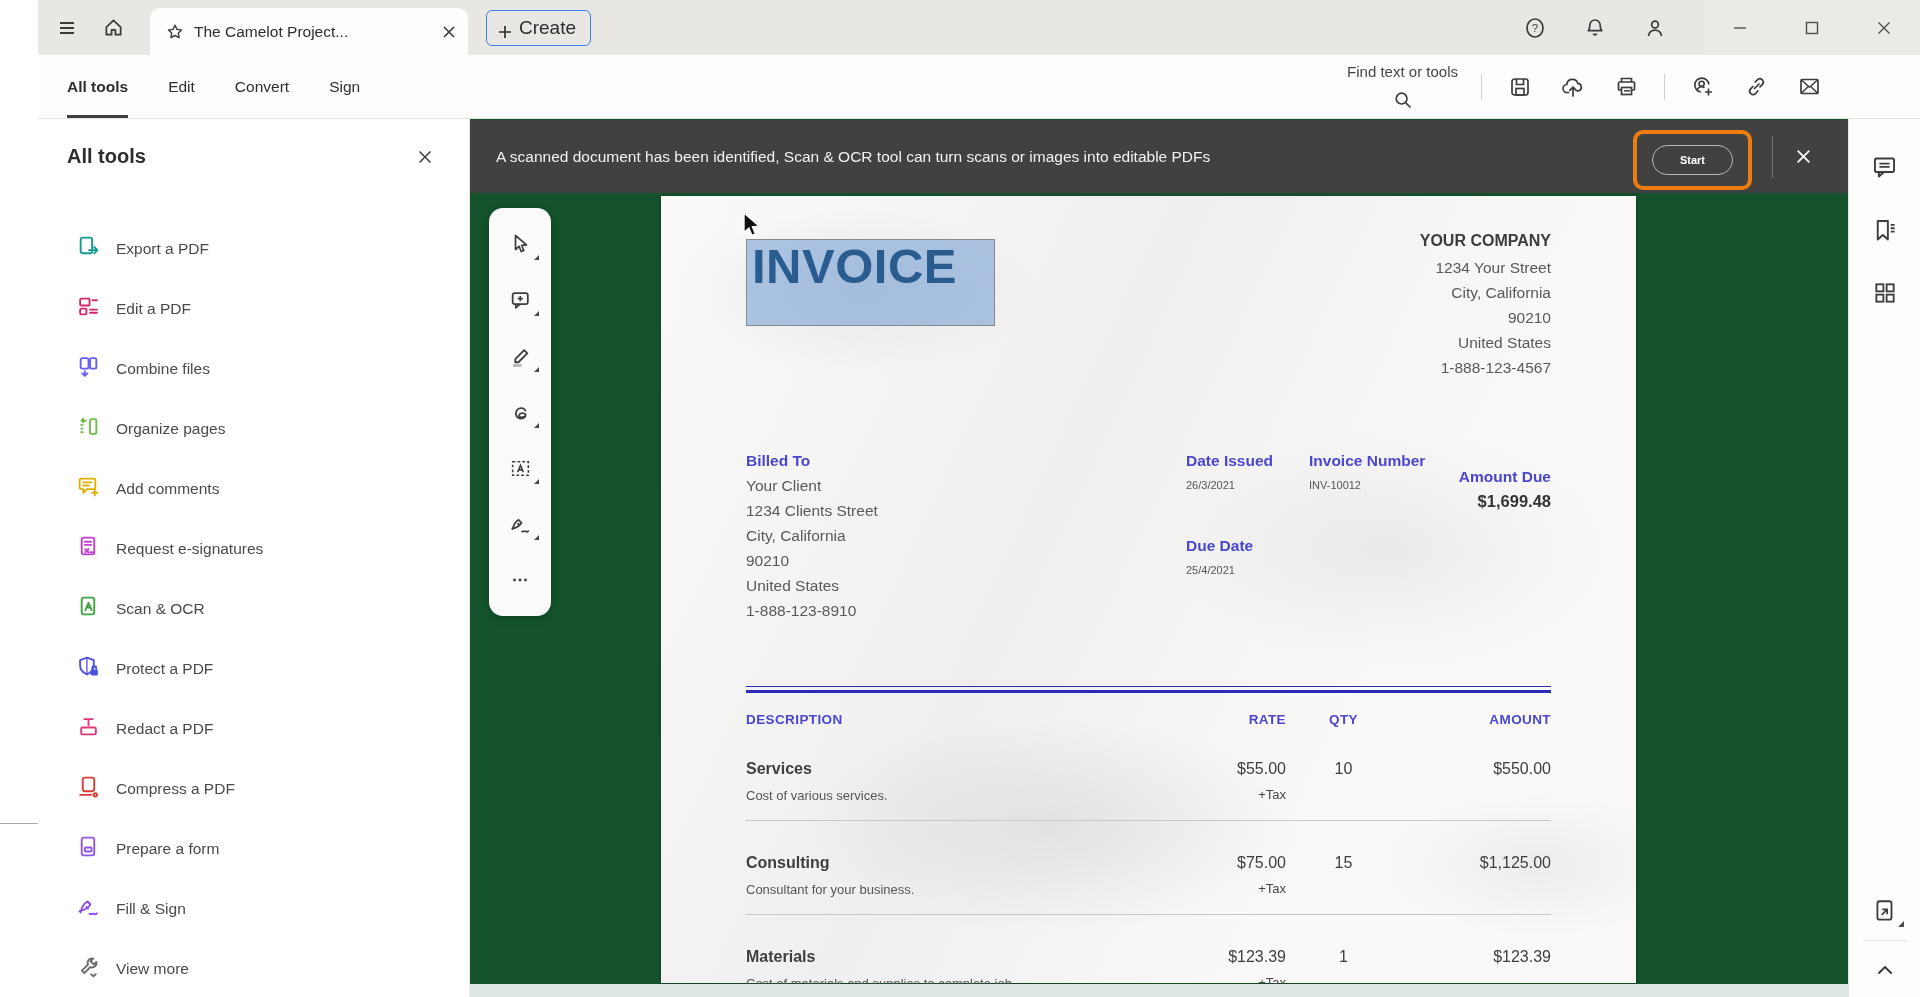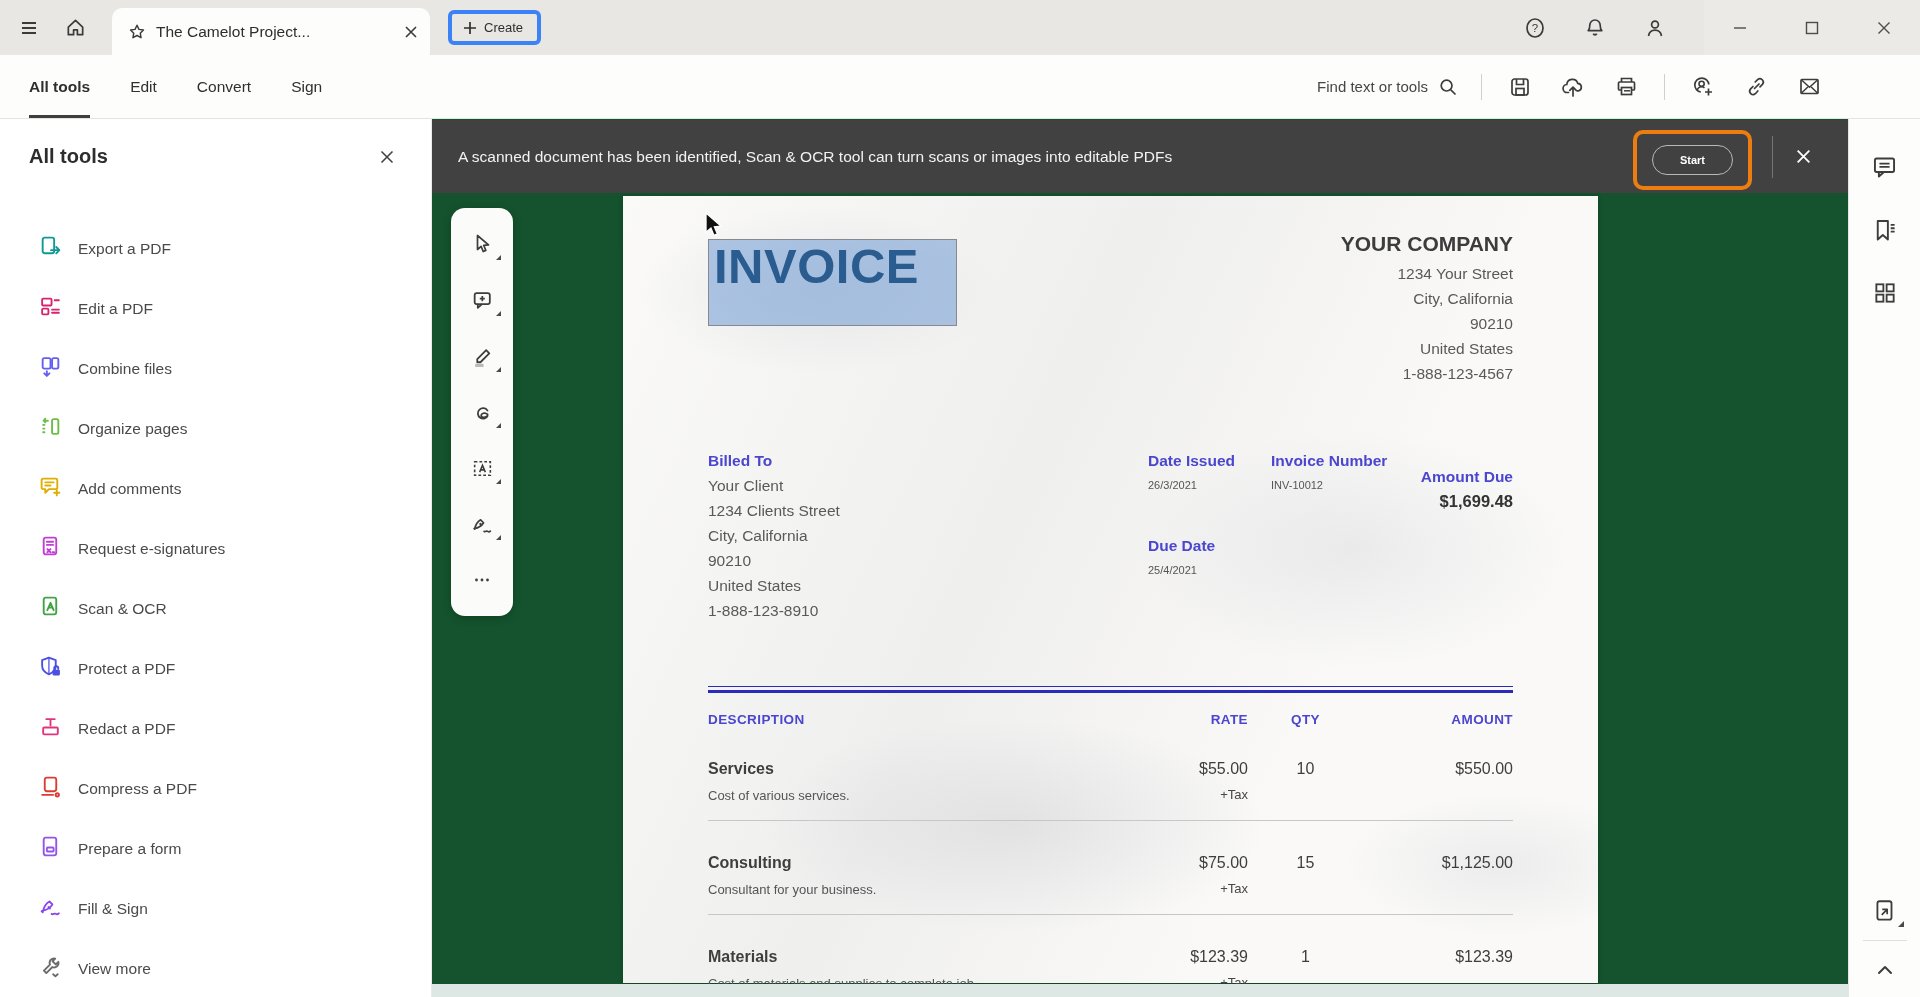--- a/index.html
+++ b/index.html
@@ -1,41 +1,41 @@
 <!DOCTYPE html>
 <html><head>
 <meta charset="utf-8">
 <style>
   * { margin:0; padding:0; box-sizing:border-box; }
   html,body { width:1920px; height:997px; overflow:hidden; background:#fff;
     font-family:"Liberation Sans", sans-serif; -webkit-font-smoothing:antialiased; }
-  .app { position:relative; width:1920px; height:823px; outline:1px solid #a9a9a9; background:#fff; }
+  .app { position:relative; width:1920px; height:823px; outline:1px solid #a9a9a9; background:#fff;padding-left:38px; }
 
   
   .titlebar { position:relative; height:55px; background:#e9e7e4; display:flex; align-items:stretch; }
   .tb-icon-btn { width:46px; display:flex; align-items:center; justify-content:center; color:#3b3b3b; cursor:pointer; }
   .tb-left { display:flex; align-items:center; padding-left:6px; }
   .doc-tab { position:relative; margin-top:8px; margin-left:14px; width:318px; background:#fdfdfc;
     border-radius:10px 10px 0 0; display:flex; align-items:center; padding:0 12px 0 16px; gap:10px; }
   .doc-tab .tab-title { flex:1; font-size:15.5px; color:#2e2e2e; white-space:nowrap; overflow:hidden; }
   .create-btn { align-self:center; margin-left:18px; display:flex; align-items:flex-end; gap:7px;
-    border:4px solid #3b82f6; border-radius:6px; padding:6px 14px 6px 11px; font-size:13px; color:#2e2e2e; cursor:pointer; }
+    border:1px solid #3b82f6; border-radius:6px; padding:6px 14px 6px 11px; font-size:19px; color:#2e2e2e; cursor:pointer; }
   .tb-spacer { flex:1; }
   .tb-right { display:flex; align-items:center; gap:14px; padding-right:10px; }
   .win-zone { display:flex; align-items:stretch; background:#eceae7; margin-left:16px; }
   .win-btn { width:72px; display:flex; align-items:center; justify-content:center; color:#4d4d4d; cursor:pointer; }
 
   
   .toolbar { height:64px; background:#fdfdfc; border-bottom:1px solid #e6e4e1; display:flex; align-items:center; padding:0 96px 0 29px; }
   .ttabs { display:flex; gap:40px; height:100%; align-items:center; }
   .ttab { position:relative; font-size:15.5px; color:#2f2f2f; height:100%; display:flex; align-items:center; cursor:pointer; }
   .ttab.active { font-weight:700; }
   .ttab.active::after { content:""; position:absolute; left:0; right:0; bottom:0; height:3px; background:#3f3f3f; }
   .tb2-right { margin-left:auto; display:flex; align-items:center; gap:23px; color:#3e3e3e; }
-  .search-box { display:flex; align-items:center; gap:10px; font-size:15px; color:#464646; cursor:pointer; }
+  .search-box { display:flex; align-items:center; gap:10px; font-size:15px; color:#464646; cursor:pointer;flex-direction:column; }
   .vdiv { width:1px; height:26px; background:#d2d0cc; }
   .tool-btn { display:flex; align-items:center; justify-content:center; width:30px; height:30px; color:#3c3c3c; cursor:pointer; }
 
   
   .main { position:relative; display:flex; height:878px; }
 
   
   .sidepanel { width:432px; background:#fff; border-right:1px solid #eceae7; display:flex; flex-direction:column; }
   .sp-head { display:flex; align-items:center; padding:26px 36px 8px 29px; }
   .sp-title { font-size:20px; font-weight:700; color:#2d2d2d; flex:1; }
@@ -69,21 +69,21 @@
       radial-gradient(ellipse 300px 140px at 20% 12%, rgba(190,190,195,.25), transparent 60%),
       radial-gradient(ellipse 360px 200px at 75% 45%, rgba(185,185,192,.22), transparent 60%),
       radial-gradient(ellipse 420px 180px at 40% 80%, rgba(180,182,188,.28), transparent 60%),
       radial-gradient(ellipse 260px 120px at 90% 85%, rgba(190,190,196,.22), transparent 60%),
       linear-gradient(115deg, rgba(255,255,255,.5), rgba(225,225,228,.3) 40%, rgba(255,255,255,.4) 70%);
     box-shadow:0 1px 5px rgba(0,0,0,.25); }
   .selection { position:absolute; left:85px; top:43px; width:249px; height:87px; background:rgba(111,155,211,.55);
     border:1.5px solid #87898c; padding:1px 0 0 5px; }
   .inv-title { font-size:49px; font-weight:700; color:#2b5c8f; letter-spacing:.5px; line-height:1.04; }
   .company { position:absolute; right:85px; top:36px; text-align:right; }
-  .company-name { font-size:21px; font-weight:700; color:#3c3c3c; margin-bottom:5px; }
+  .company-name { font-size:16px; font-weight:700; color:#3c3c3c; margin-bottom:5px; }
   .addr-line { font-size:15.5px; color:#595959; line-height:25px; }
   .billed { position:absolute; left:85px; top:252px; }
   .inv-label { font-size:15.5px; font-weight:700; color:#4a46cf; line-height:25px; }
   .meta-date   { position:absolute; left:525px; top:252px; }
   .meta-number { position:absolute; left:648px; top:252px; }
   .meta-amount { position:absolute; right:85px;  top:268px; text-align:right; }
   .meta-due    { position:absolute; left:525px; top:337px; }
   .meta-val { font-size:11px; color:#555; line-height:25px; }
   .amount-val { font-size:16.5px; font-weight:700; color:#333; line-height:25px; }
 

